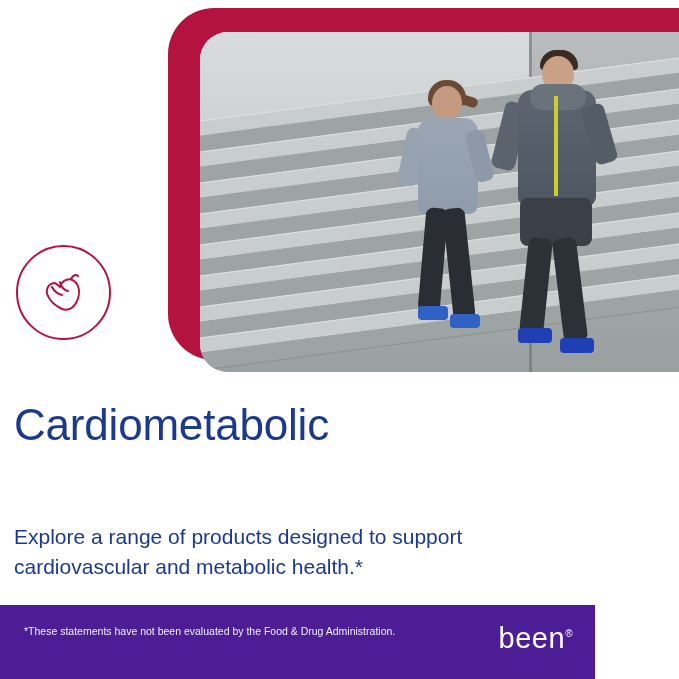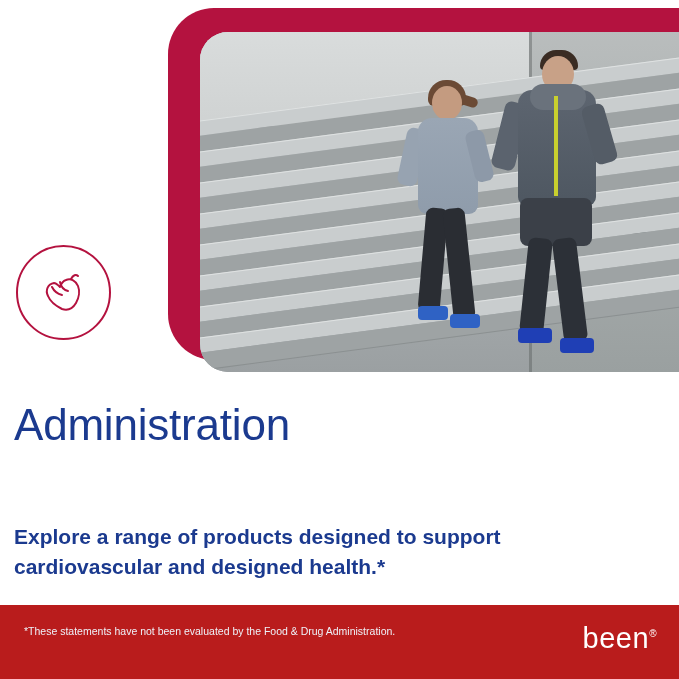--- a/index.html
+++ b/index.html
@@ -222,32 +222,32 @@
   }
   .headline .line { display: block; }
   .subhead {
     position: absolute;
     left: 14px;
     top: 522px;
     width: 640px;
     color: #1b3a8f;
     font-size: 21px;
     line-height: 30px;
-    font-weight: 700;
+    font-weight: 400;
   }
   .subhead .line { display: block; }
 
   
   .footer {
     position: absolute;
     left: 0;
     bottom: 0;
-    width: 679px;
+    width: 595px;
     height: 74px;
-    background: #b91c1c;
+    background: #4c1d95;
     color: #ffffff;
   }
   .disclaimer {
     position: absolute;
     left: 24px;
     top: 18px;
     width: 430px;
     font-size: 10.5px;
     line-height: 16px;
     color: #eef1f8;
@@ -365,26 +365,26 @@
       <svg width="50" height="50" viewBox="0 0 50 50" fill="none" xmlns="http://www.w3.org/2000/svg">
         <path d="M14 14 C8 15, 5 21, 8 27 C10 32, 16 37, 22 40 C28 42, 33 39, 36 34 C39 29, 40 22, 38 17 C36 12, 31 9, 26 11 C23 12, 21 15, 20 18 C18 16, 16 14, 14 14 Z" stroke="#b4123f" stroke-width="2" fill="none" stroke-linejoin="round"></path>
         <path d="M20 13 C21 18, 24 21, 28 22" stroke="#b4123f" stroke-width="2" fill="none" stroke-linecap="round"></path>
         <path d="M12 18 C14 22, 18 25, 22 26" stroke="#b4123f" stroke-width="2" fill="none" stroke-linecap="round"></path>
         <path d="M31 10 C33 6, 36 5, 38 7" stroke="#b4123f" stroke-width="2" fill="none" stroke-linecap="round"></path>
       </svg>
     </span>
   </div>
 
   <div class="headline">
-    <span class="line">Administration</span>
+    <span class="line">Cardiometabolic</span>
   </div>
 
   <div class="subhead">
     <span class="line">Explore a range of products designed to support</span>
-    <span class="line">cardiovascular and designed health.*</span>
+    <span class="line">cardiovascular and metabolic health.*</span>
   </div>
 
   <div class="footer">
     <div class="disclaimer">
       <span class="line">*These statements have not been evaluated by the Food &amp; Drug Administration.</span>
     </div>
     <div class="brand">
       <span class="brand-name"><span>been</span><span class="reg">®</span></span>
     </div>
   </div>

